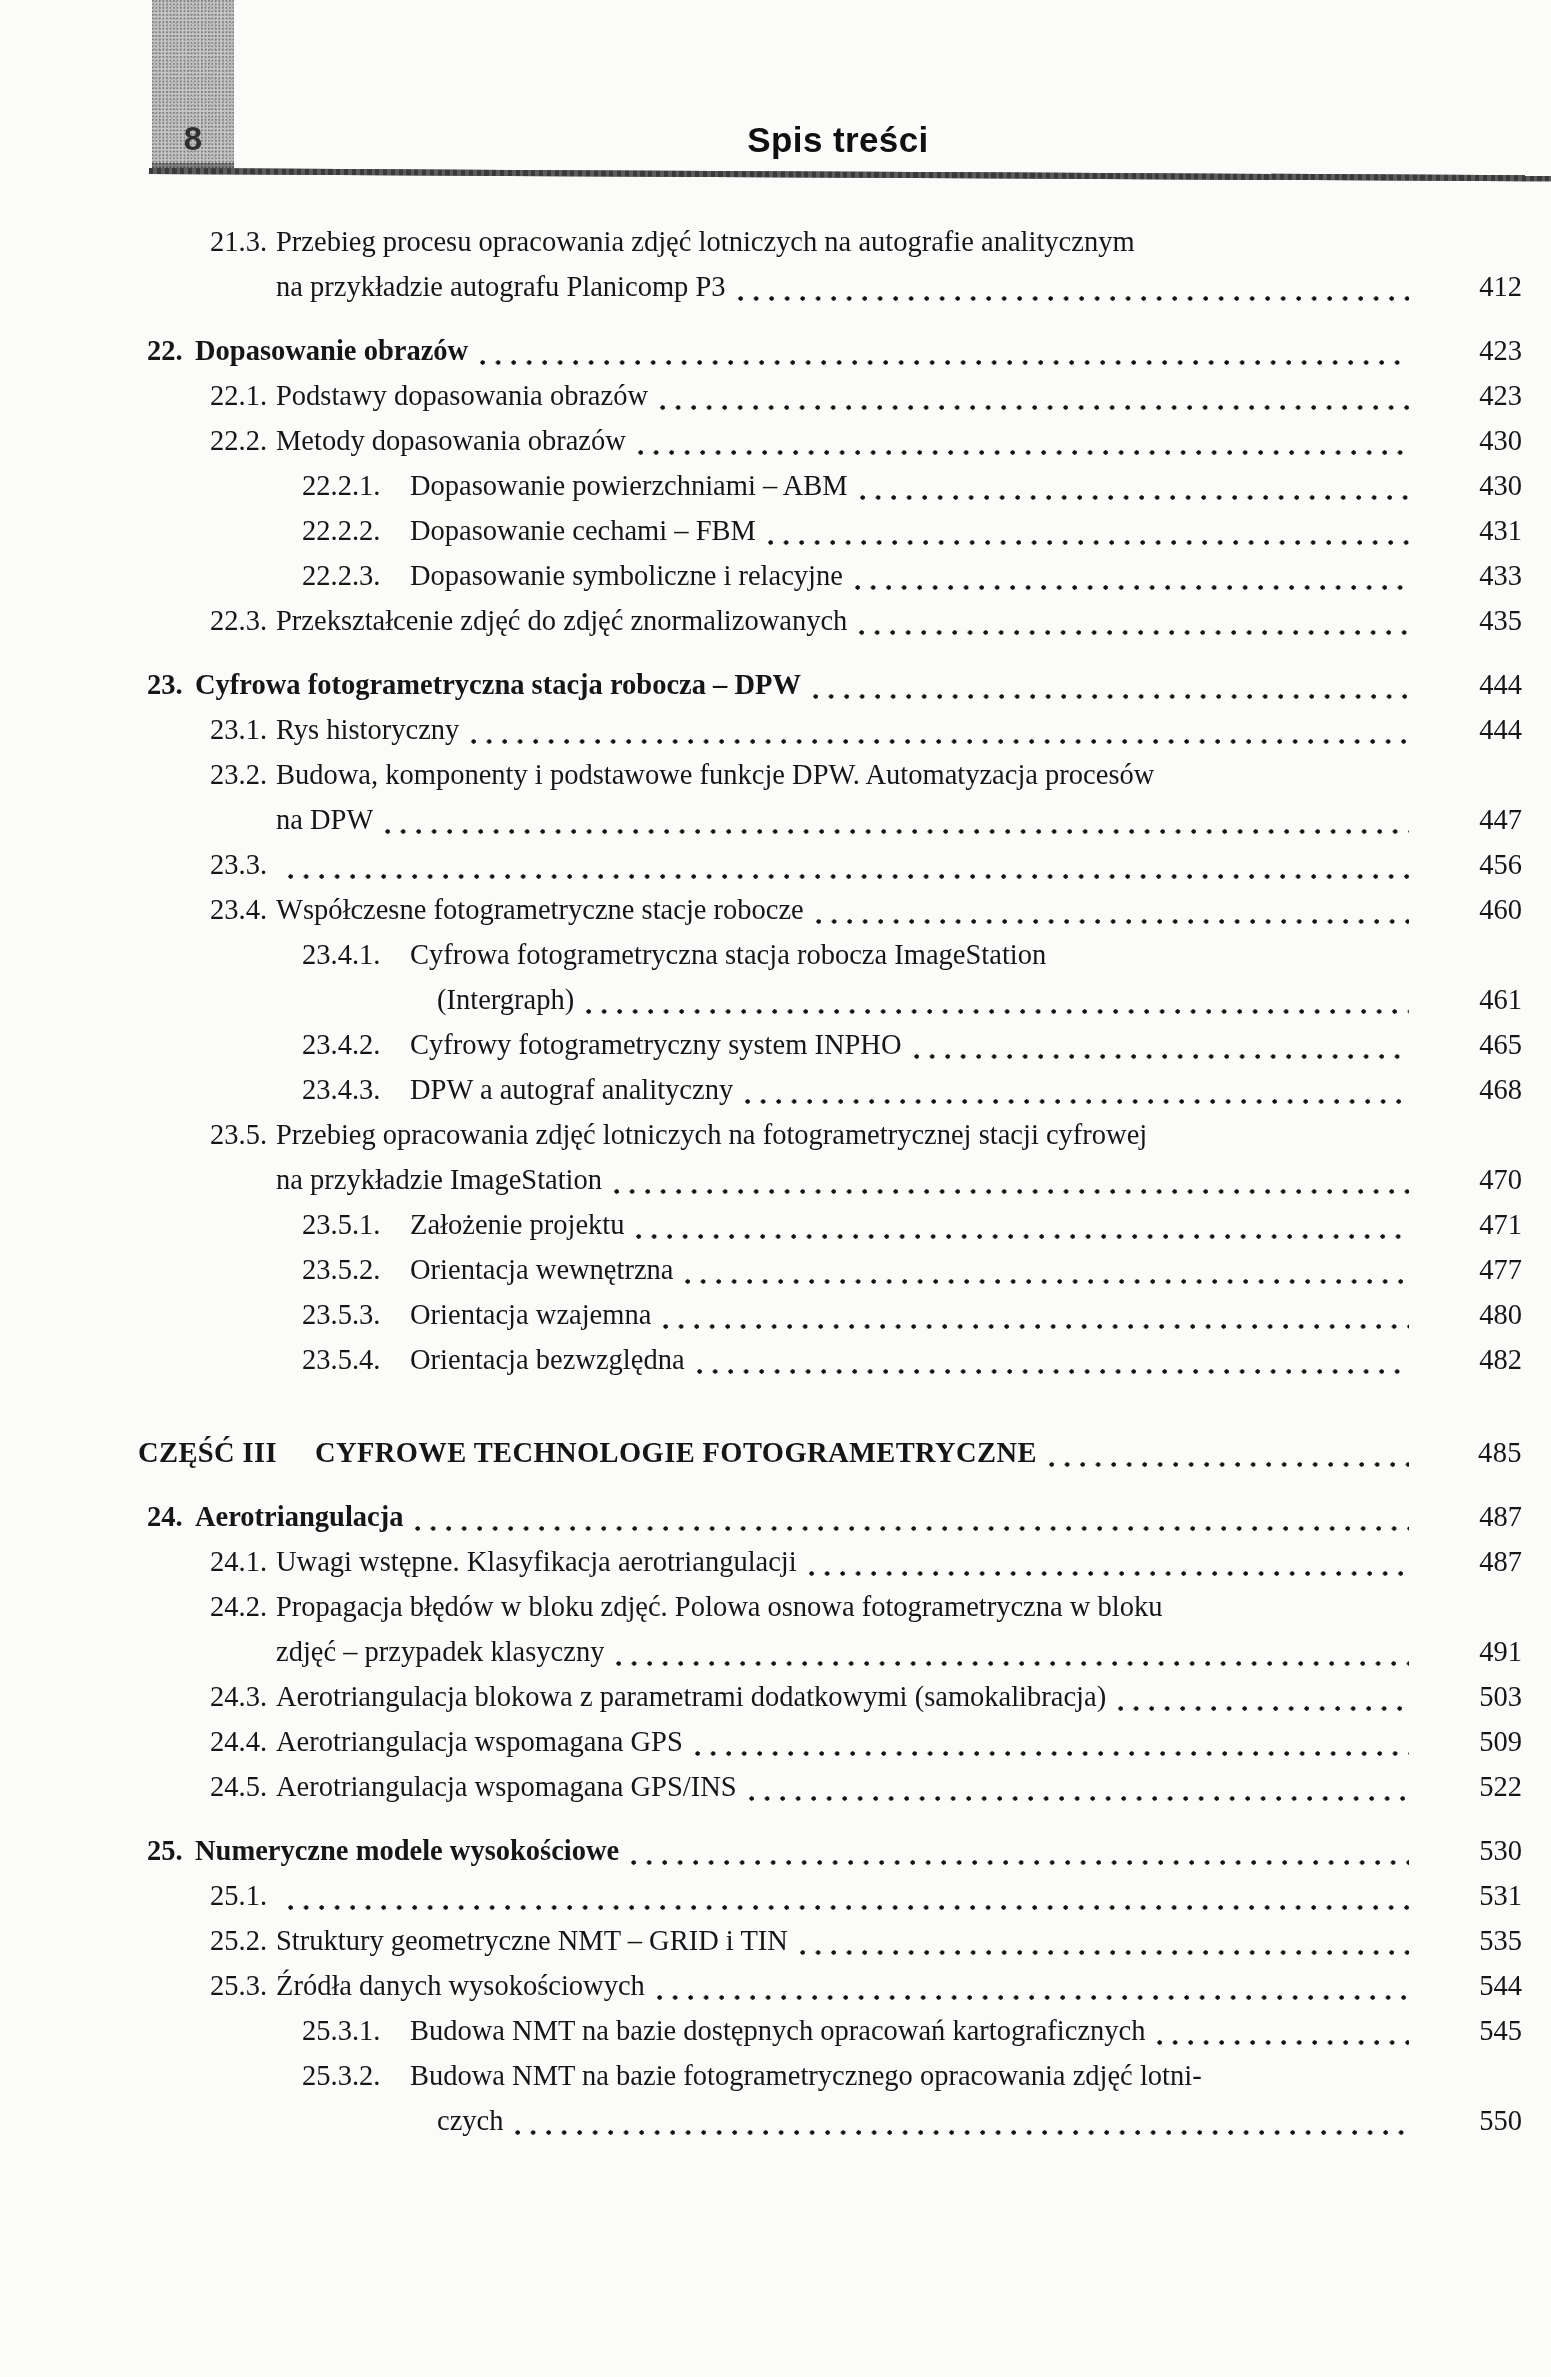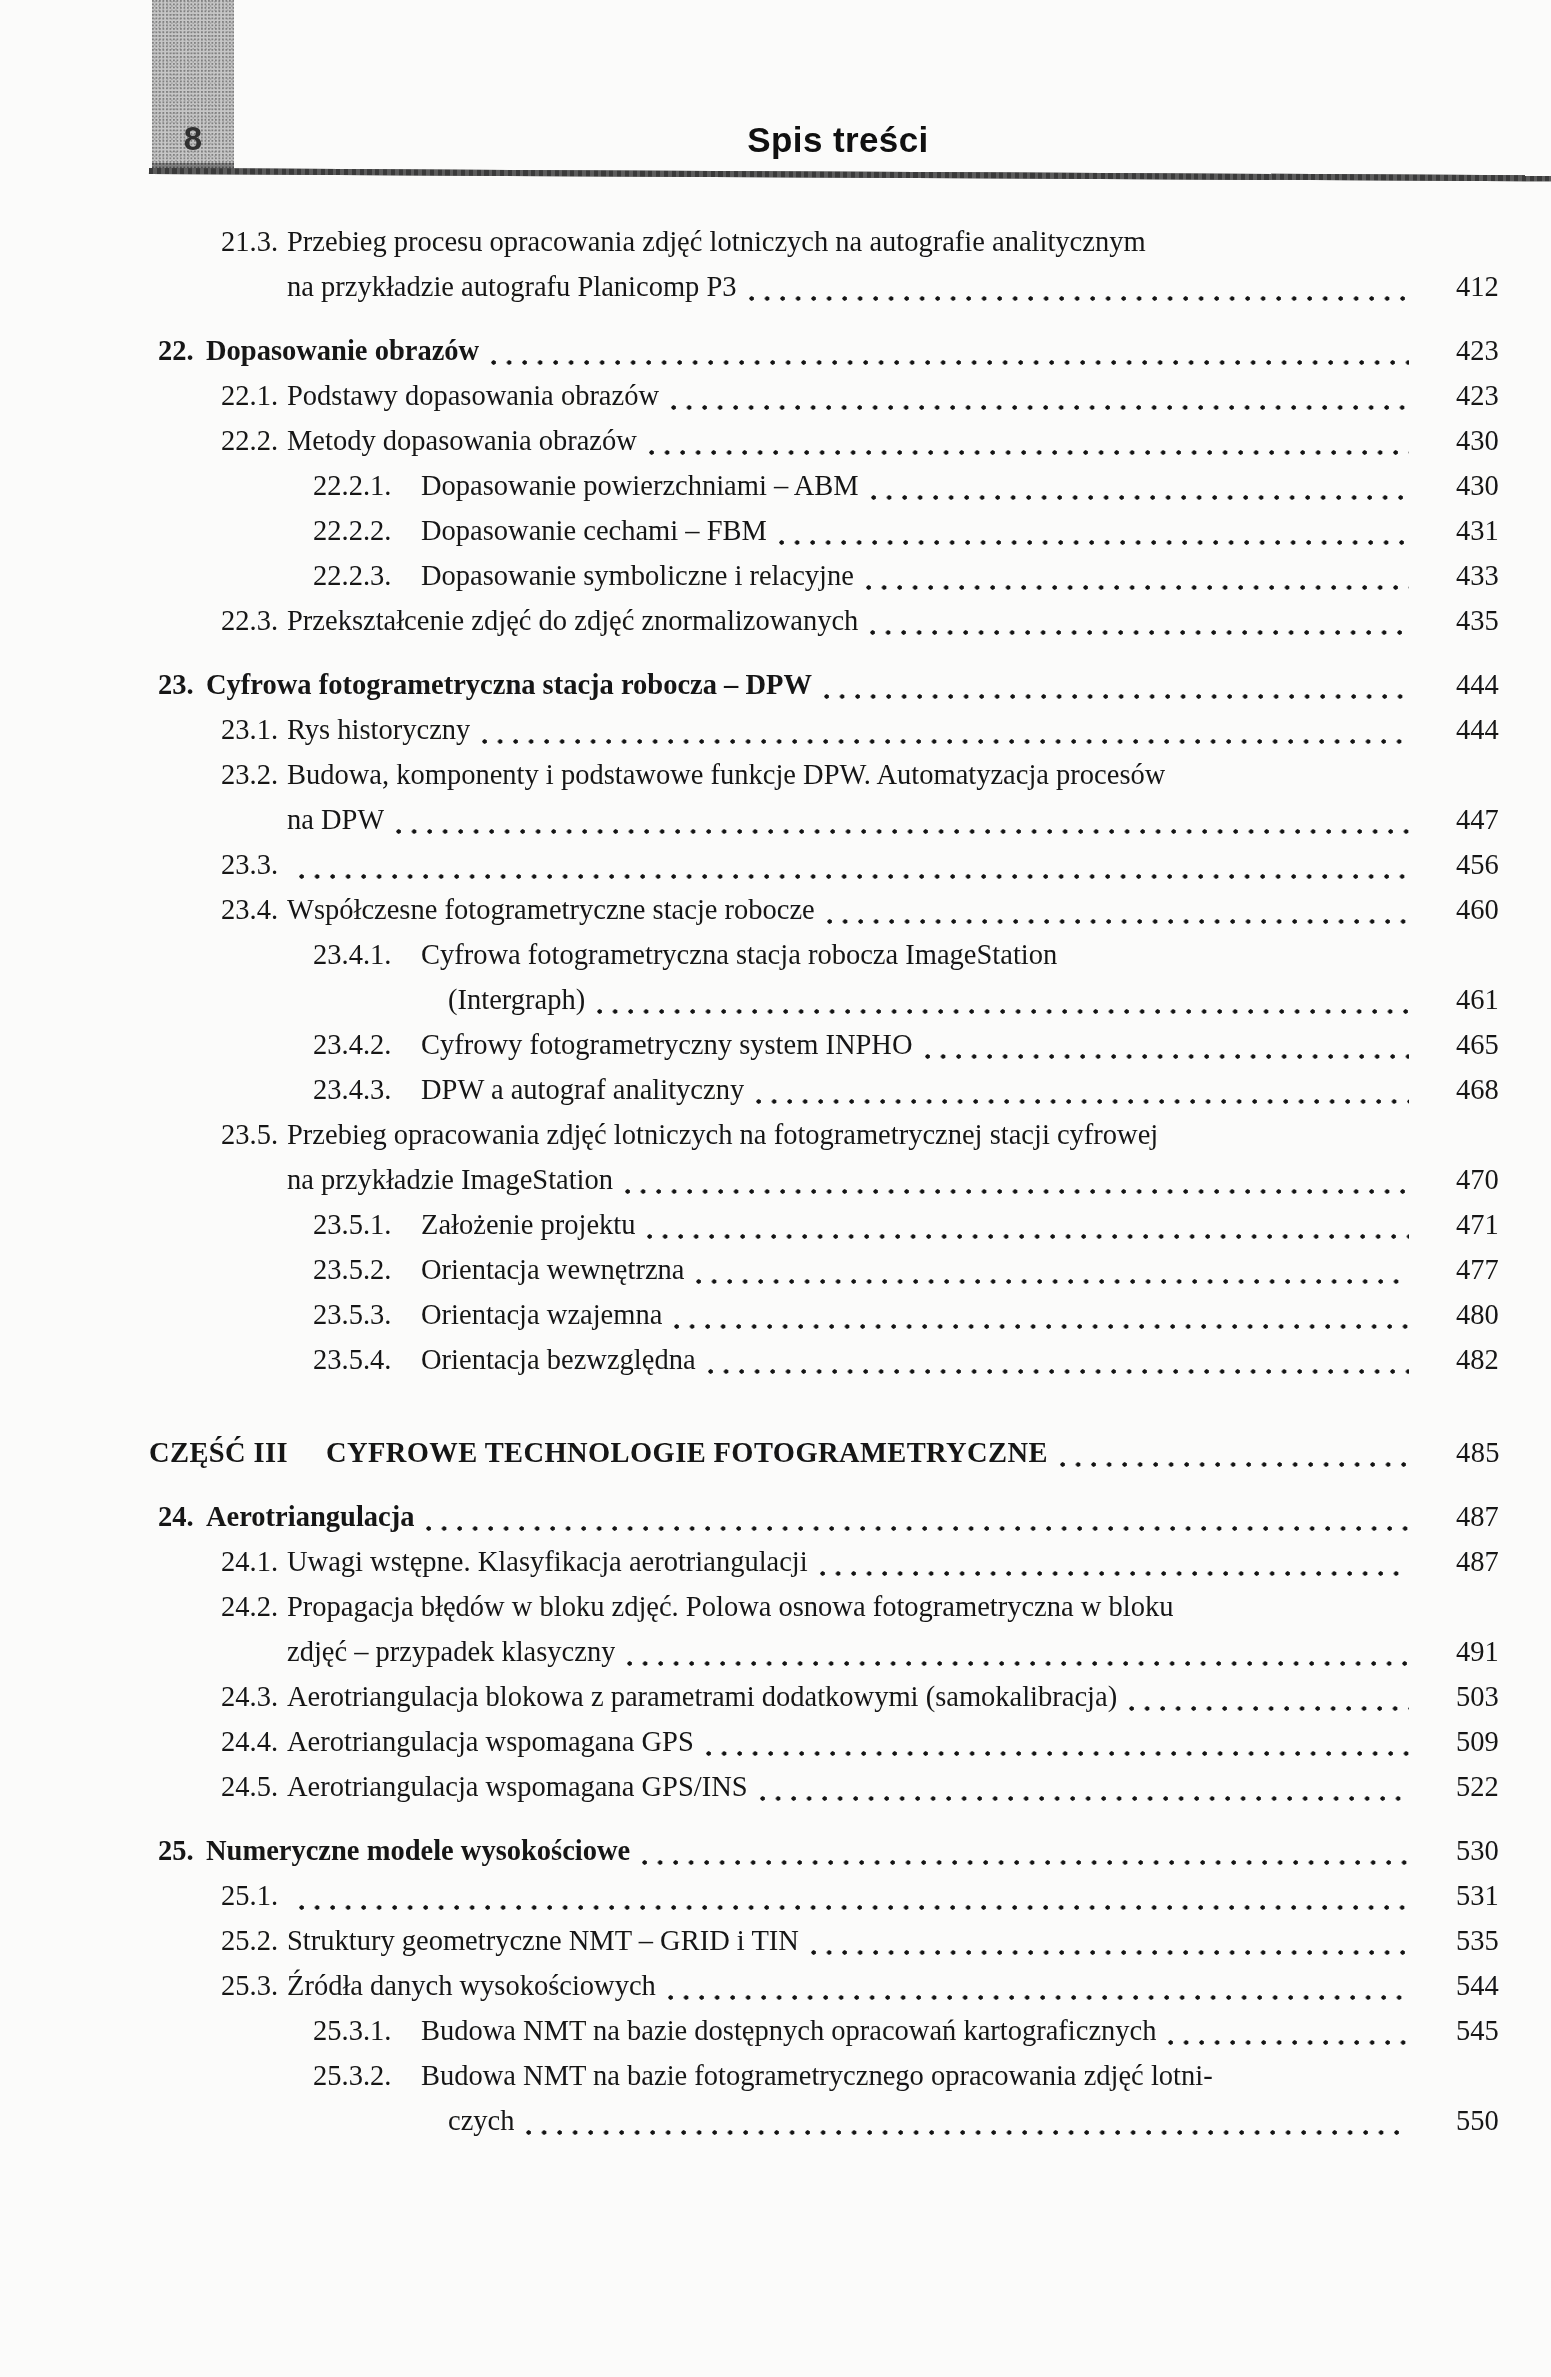--- a/index.html
+++ b/index.html
@@ -45,29 +45,28 @@
     background: #474747;
     background-image: repeating-linear-gradient(90deg, #3a3a3a 0 4.3px, #5c5c5c 4.3px 7.8px);
     transform: rotate(0.3deg); transform-origin: 0 0;
   }
 
   
   .toc {
     position: absolute; top: 219px; left: 0; right: 0;
     padding-right: 30px;
     font-size: 28.5px;
-    padding-left: 11px;
   }
   .row {
     display: flex; align-items: baseline;
     height: 45px; line-height: 45px; white-space: nowrap;
   }
   .num { flex: 0 0 auto; }
   .txt { flex: 0 1 auto; overflow: hidden; }
-  .pg  { flex: 0 0 66px; text-align: left; font-weight: normal; }
+  .pg  { flex: 0 0 66px; text-align: right; font-weight: normal; }
 
   .l1 { padding-left: 147px; font-weight: bold; }
   .l1 .num { flex-basis: 48px; }
   .l2 { padding-left: 210px; }
   .l2 .num { flex-basis: 66px; }
   .l3 { padding-left: 302px; }
   .l3 .num { flex-basis: 108px; }
   .l2.cont { padding-left: 276px; }
   .l3.cont { padding-left: 410px; margin-left: 27px; }
 

